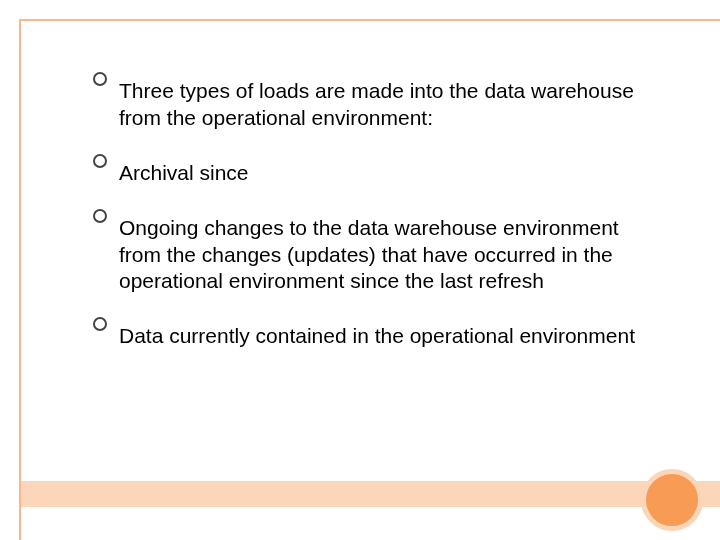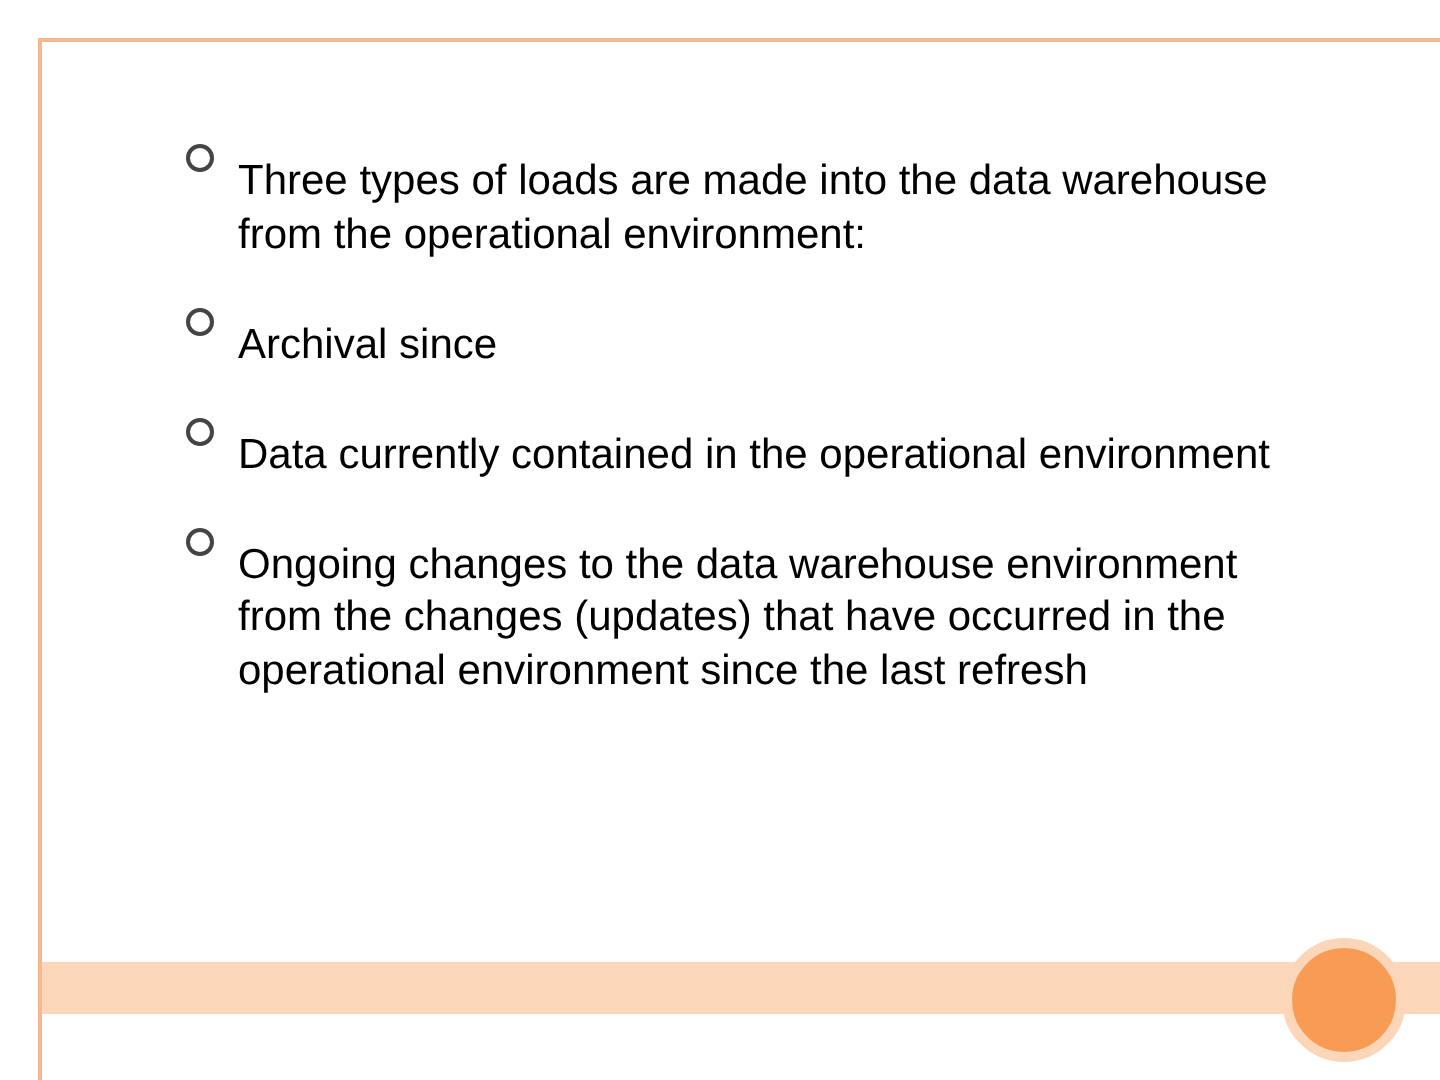--- a/index.html
+++ b/index.html
@@ -63,19 +63,19 @@
   }
 </style>
 </head>
 <body>
 
 <div class="slide">
   <div class="content">
     <ul class="bullets">
       <li>Three types of loads are made into the data warehouse from the operational environment:</li>
       <li>Archival since</li>
+      <li>Ongoing changes to the data warehouse environment from the changes (updates) that have occurred in the operational environment since the last refresh</li>
       <li> Data currently contained in the operational environment</li>
-      <li>Ongoing changes to the data warehouse environment from the changes (updates) that have occurred in the operational environment since the last refresh</li>
     </ul>
   </div>
   <div class="decor-bar"></div>
   <div class="decor-circle"></div>
 </div>
 
 </body></html>

